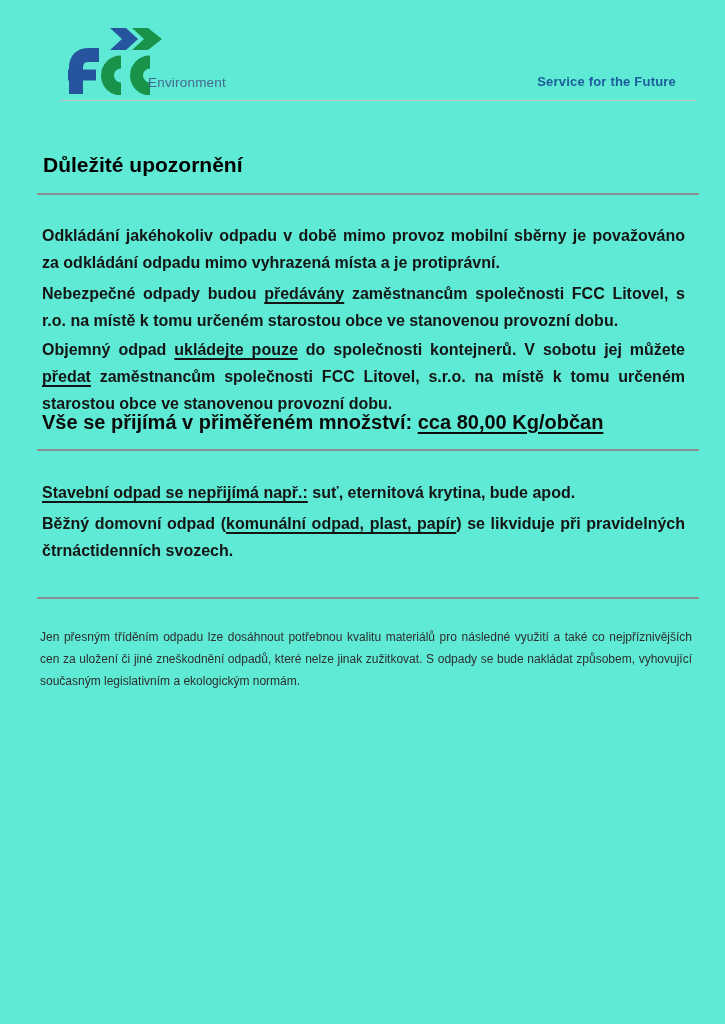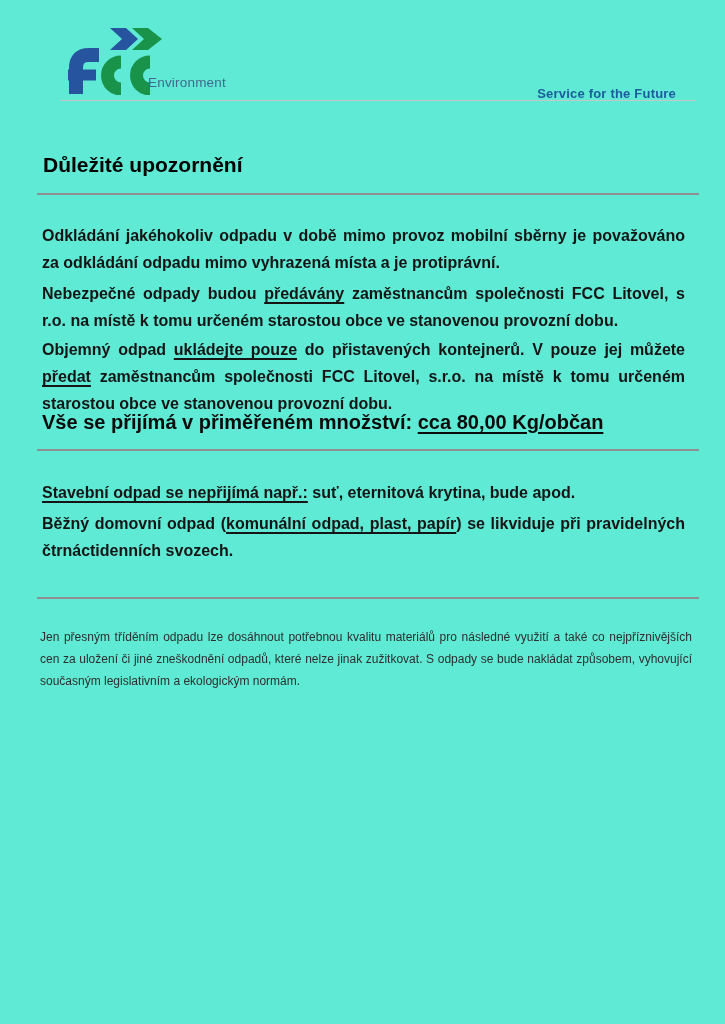--- a/index.html
+++ b/index.html
@@ -17,21 +17,21 @@
   .sr-only{
     position:absolute;width:1px;height:1px;overflow:hidden;
     clip:rect(0 0 0 0);white-space:nowrap;
   }
   .env{
     position:absolute;left:148px;top:75px;
     font-size:13.5px;color:#44688f;letter-spacing:.2px;
   }
   .tagline{
     position:absolute;right:49px;top:74px;
-    font-size:13px;font-weight:bold;color:#1d5c9c;letter-spacing:.2px;margin-top:12px;
+    font-size:13px;font-weight:bold;color:#1d5c9c;letter-spacing:.2px;
   }
   .rule{position:absolute;background:#8f8f8f;height:2px;}
   .rule-header{left:60px;top:100px;width:636px;height:1px;background:#c6c6c6;}
   .rule-title{left:37px;top:193px;width:662px;}
   .rule-mid{left:37px;top:449px;width:662px;}
   .rule-low{left:37px;top:597px;width:662px;}
   
   .title{
     position:absolute;left:43px;top:153px;
     font-size:21px;font-weight:bold;color:#000;
@@ -80,21 +80,21 @@
   </div>
   <span class="env">Environment</span>
   <span class="tagline">Service for the Future</span>
   <div class="rule rule-header"></div>
 
   <div class="title">Důležité upozornění</div>
   <div class="rule rule-title"></div>
 
   <p class="para p1"><span>Odkládání jakéhokoliv odpadu v době mimo provoz mobilní sběrny je považováno za odkládání odpadu mimo vyhrazená místa a je protiprávní.</span></p>
   <p class="para p2"><span>Nebezpečné odpady budou </span><span class="u">předávány</span><span> zaměstnancům společnosti FCC Litovel, s r.o. na místě k tomu určeném starostou obce ve stanovenou provozní dobu.</span></p>
-  <p class="para p3"><span>Objemný odpad </span><span class="u">ukládejte pouze</span><span> do přistavených kontejnerů. V pouze jej můžete </span><span class="u">předat</span><span> zaměstnancům společnosti FCC Litovel, s.r.o. na místě k tomu určeném starostou obce ve stanovenou provozní dobu.</span></p>
+  <p class="para p3"><span>Objemný odpad </span><span class="u">ukládejte pouze</span><span> do společnosti kontejnerů. V sobotu jej můžete </span><span class="u">předat</span><span> zaměstnancům společnosti FCC Litovel, s.r.o. na místě k tomu určeném starostou obce ve stanovenou provozní dobu.</span></p>
 
   <p class="statement"><span>Vše se přijímá v přiměřeném množství: </span><span class="u">cca 80,00 Kg/občan</span></p>
   <div class="rule rule-mid"></div>
 
   <p class="para p4"><span class="u">Stavební odpad se nepřijímá např.:</span><span> suť, eternitová krytina, bude apod.</span></p>
   <p class="para p5"><span>Běžný domovní odpad (</span><span class="u">komunální odpad, plast, papír</span><span>) se likviduje při pravidelných čtrnáctidenních svozech.</span></p>
 
   <div class="rule rule-low"></div>
   <p class="footnote">Jen přesným tříděním odpadu lze dosáhnout potřebnou kvalitu materiálů pro následné využití a také co nejpříznivějších cen za uložení či jiné zneškodnění odpadů, které nelze jinak zužitkovat. S odpady se bude nakládat způsobem, vyhovující současným legislativním a ekologickým normám.</p>
 

